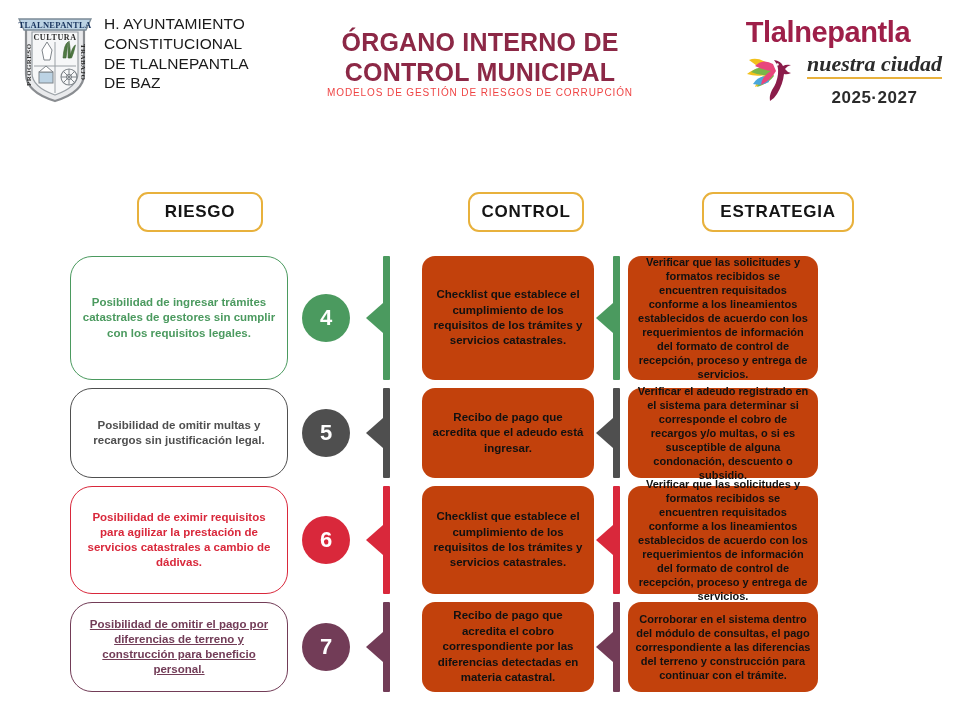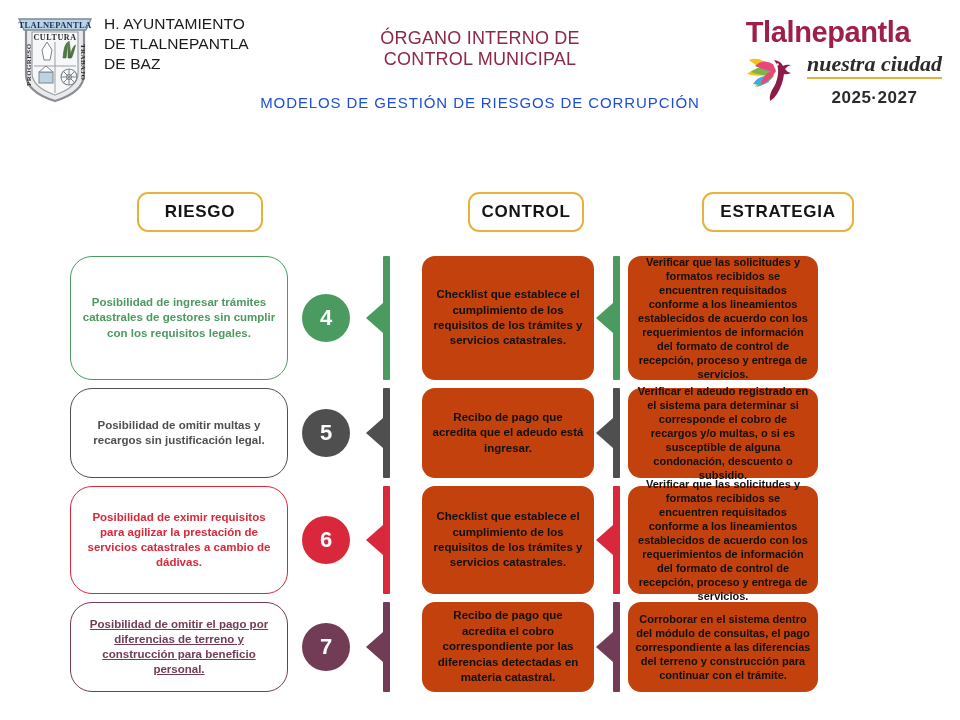--- a/index.html
+++ b/index.html
@@ -55,29 +55,28 @@
 
   
   .title-block {
     position: absolute;
     left: 255px; top: 28px;
     width: 450px;
     text-align: center;
   }
   .main-title {
     color: #8c2846;
-    font-size: 18px;
-    font-weight: normal;
+    font-size: 25px;
+    font-weight: bold;
     line-height: 1.18;
     letter-spacing: .2px;
   }
   .sub-title {
-    margin-top: 24px;
-    color: #1d4ed8;
-    font-size: 15px;
+    color: #ef4444;
+    font-size: 10px;
     letter-spacing: .9px;
     white-space: nowrap;
   }
 
   
   .logo-block {
     position: absolute;
     right: 18px; top: 18px;
     width: 228px;
     text-align: center;
@@ -300,20 +299,21 @@
           <path d="M3 11 L75 11 L70 22 L8 22 Z" fill="#bcd3e4" stroke="#7b8a96" stroke-width="1.3"></path>
           <text x="39" y="20" text-anchor="middle" font-family="Liberation Serif, serif" font-size="8.5" font-weight="bold" fill="#16325c" letter-spacing=".3">TLALNEPANTLA</text>
 
           <text x="39" y="32" text-anchor="middle" font-family="Liberation Serif, serif" font-size="8" font-weight="bold" fill="#2b2b2b" letter-spacing=".6">CULTURA</text>
           <text transform="translate(15,78) rotate(-90)" font-family="Liberation Serif, serif" font-size="7" font-weight="bold" fill="#2b2b2b" letter-spacing=".4">PROGRESO</text>
           <text transform="translate(65,36) rotate(90)" font-family="Liberation Serif, serif" font-size="7" font-weight="bold" fill="#2b2b2b" letter-spacing=".4">TRABAJO</text>
         </svg>
       </div>
       <div class="crest-text">
         <div>H. AYUNTAMIENTO</div>
+        <div>CONSTITUCIONAL</div>
         <div>DE TLALNEPANTLA</div>
         <div>DE BAZ</div>
       </div>
     </div>
 
     <div class="title-block">
       <div class="main-title">
         <div>ÓRGANO INTERNO DE</div>
         <div>CONTROL MUNICIPAL</div>
       </div>

